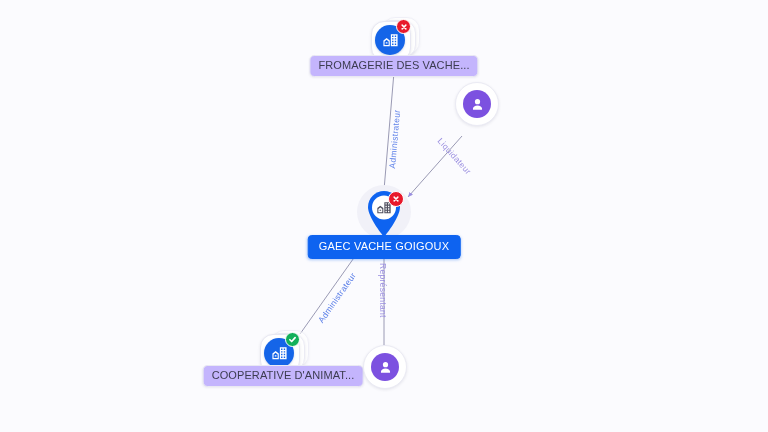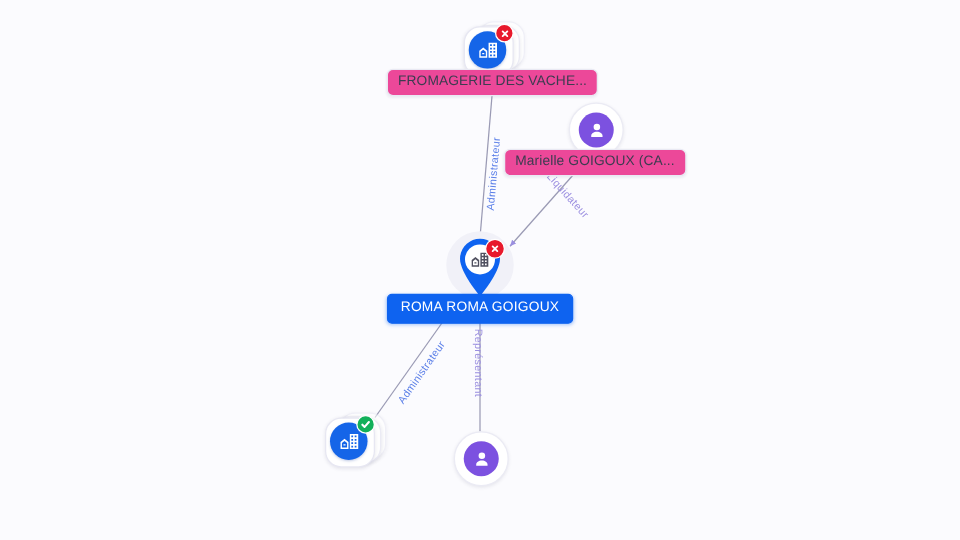--- a/index.html
+++ b/index.html
@@ -138,21 +138,21 @@
     width: 18px; height: 18px;
     display: flex;
     align-items: center;
     justify-content: center;
   }
 
   
   .node-label {
     position: absolute;
     transform: translateX(-50%);
-    background: #ec4899;
+    background: #c4b5fd;
     border: 1px solid #e9e9f3;
     border-radius: 5px;
     padding: 3px 8px 4px 8px;
     font-size: 11px;
     line-height: 13px;
     color: #3c3c50;
     white-space: nowrap;
     box-shadow: 0 1px 2px rgba(40,40,80,0.07);
     letter-spacing: 0.1px;
   }
@@ -234,21 +234,20 @@
   <div class="node" style="left:476px; top:103px;">
     <div class="person-wrap">
       <div class="person-disc">
         <svg width="17" height="17" viewBox="0 0 24 24" fill="#ffffff">
           <circle cx="12" cy="8" r="3.7"></circle>
           <path d="M12 13.4c-3.6 0-6.4 2.1-6.4 4.3v1.6h12.8v-1.6c0-2.2-2.8-4.3-6.4-4.3z"></path>
         </svg>
       </div>
     </div>
   </div>
-  <div class="node-label" style="left:476px; top:119px;">Marielle GOIGOUX (CA...</div>
 
   <div class="node" style="left:384px; top:215px;">
     <div class="pin-halo"></div>
     <div class="pin-wrap">
       <svg width="38" height="48" viewBox="0 0 38 48">
         <path d="M19 1C10.2 1 3 8.2 3 17c0 11 16 30 16 30s16-19 16-30c0-8.8-7.2-16-16-16z" fill="#0e63f0"></path>
         <circle cx="19" cy="17.5" r="12" fill="#ffffff"></circle>
       </svg>
       <div class="pin-inner-icon">
         <svg width="16" height="16" viewBox="0 0 24 24" fill="#50505f">
@@ -256,40 +255,41 @@
           <path d="M12.5 3.2v16.8H22V3.2h-9.5zm1.7 1.7h2v2h-2v-2zm3.8 0h2v2h-2v-2zm-3.8 3.8h2v2h-2v-2zm3.8 0h2v2h-2v-2zm-3.8 3.8h2v2h-2v-2zm3.8 0h2v2h-2v-2zm-3.8 3.8h2v2h-2v-2zm3.8 0h2v2h-2v-2z"></path>
         </svg>
       </div>
       <div class="status-badge closed" style="left:23px; top:1px; width:16px; height:16px;">
         <svg width="8" height="8" viewBox="0 0 12 12" stroke="#ffffff" stroke-width="2.2" stroke-linecap="round" fill="none">
           <path d="M3.2 3.2 L8.8 8.8 M8.8 3.2 L3.2 8.8"></path>
         </svg>
       </div>
     </div>
   </div>
-  <div class="node-label selected" style="left:384px; top:235px;">ROMA ROMA GOIGOUX</div>
+  <div class="node-label selected" style="left:384px; top:235px;">GAEC VACHE GOIGOUX</div>
 
   <div class="node" style="left:283px; top:351px;">
     <div class="company-wrap">
       <div class="card-stack card-s3"></div>
       <div class="card-stack card-s2"></div>
       <div class="card-stack card-s1"></div>
       <div class="company-disc">
         <svg width="17" height="17" viewBox="0 0 24 24" fill="#ffffff">
           <path d="M2 20h9v-8l-4.5-3.5L2 12v8zm1.6-6.6l2.9-2.3 2.9 2.3V18.4H3.6v-5zM5.3 14.6h2.4v1.6H5.3z"></path>
           <path d="M12.5 3.2v16.8H22V3.2h-9.5zm1.7 1.7h2v2h-2v-2zm3.8 0h2v2h-2v-2zm-3.8 3.8h2v2h-2v-2zm3.8 0h2v2h-2v-2zm-3.8 3.8h2v2h-2v-2zm3.8 0h2v2h-2v-2zm-3.8 3.8h2v2h-2v-2zm3.8 0h2v2h-2v-2z"></path>
         </svg>
       </div>
       <div class="status-badge active" style="left:27px; top:6px;">
         <svg width="9" height="9" viewBox="0 0 12 12" stroke="#ffffff" stroke-width="2.2" stroke-linecap="round" stroke-linejoin="round" fill="none">
           <path d="M2.5 6.3 L4.9 8.7 L9.5 3.5"></path>
         </svg>
       </div>
     </div>
   </div>
+  <div class="node-label" style="left:283px; top:365px;">COOPERATIVE D'ANIMAT...</div>
 
   <div class="node" style="left:384px; top:366px;">
     <div class="person-wrap">
       <div class="person-disc">
         <svg width="17" height="17" viewBox="0 0 24 24" fill="#ffffff">
           <circle cx="12" cy="8" r="3.7"></circle>
           <path d="M12 13.4c-3.6 0-6.4 2.1-6.4 4.3v1.6h12.8v-1.6c0-2.2-2.8-4.3-6.4-4.3z"></path>
         </svg>
       </div>
     </div>

